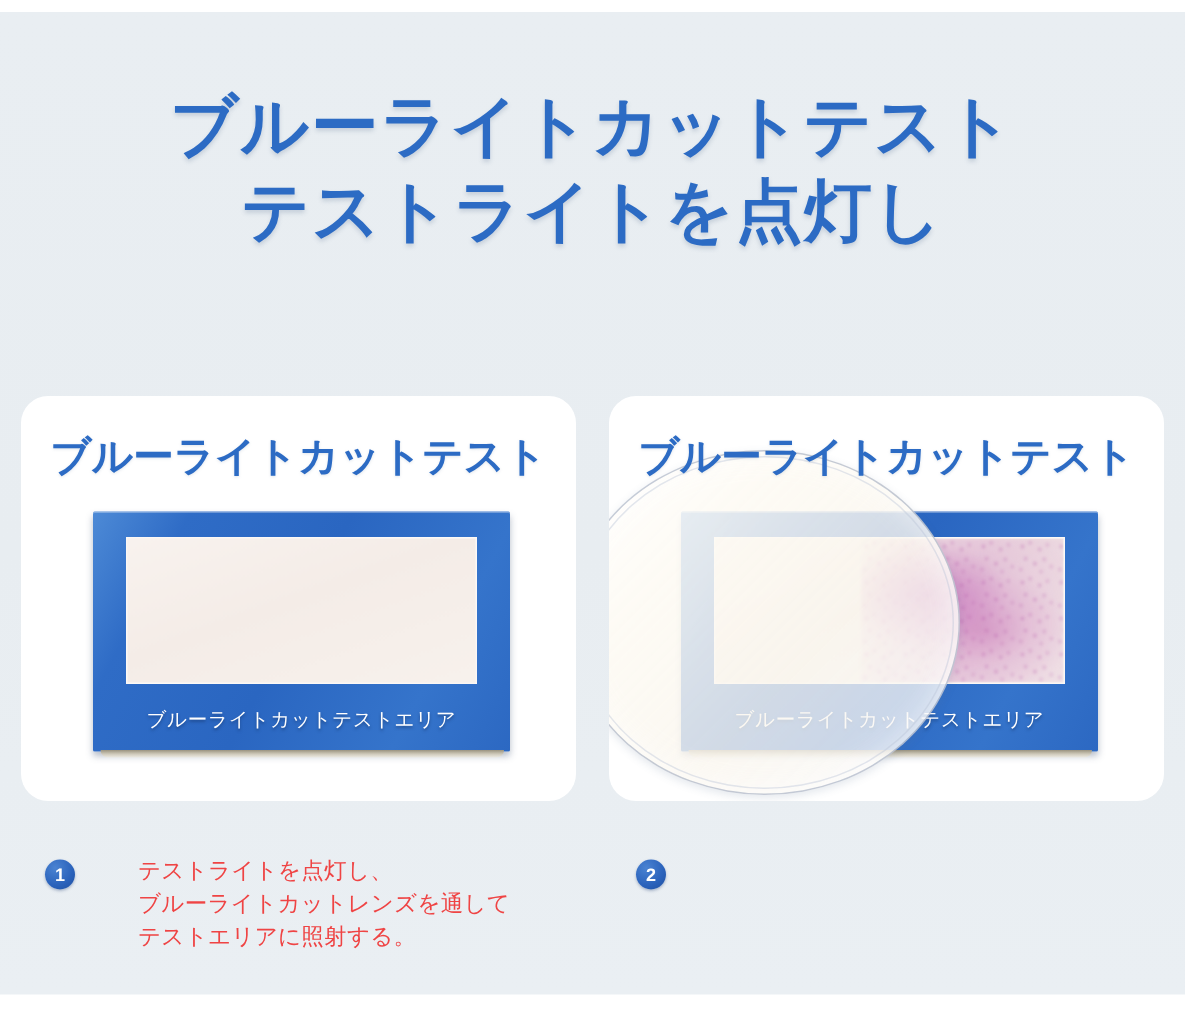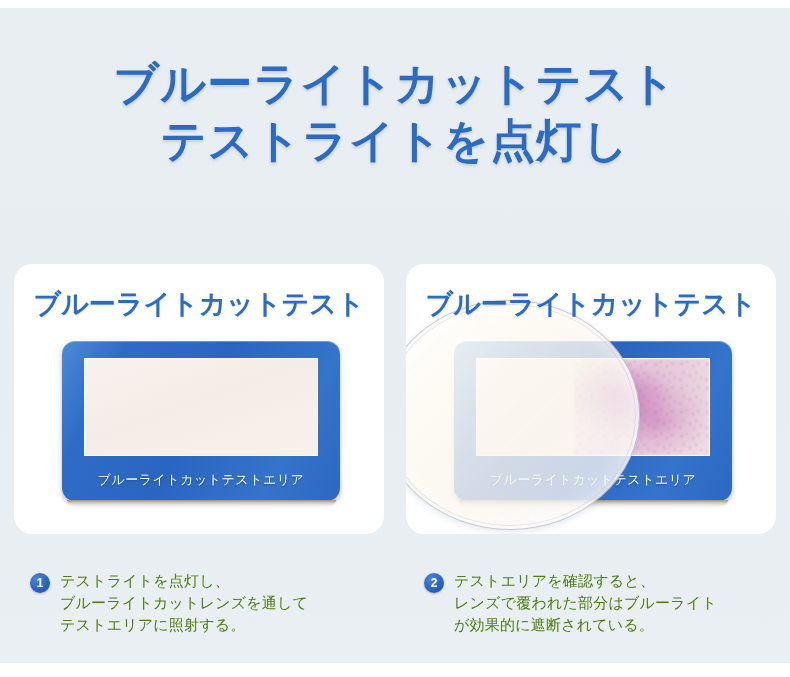--- a/index.html
+++ b/index.html
@@ -92,21 +92,21 @@
     height: 270px;
   }
 
   
   .device {
     position: absolute;
     left: 48px;
     top: 77px;
     width: 278px;
     height: 160px;
-    border-radius: 13px;
+    border-radius: 1px;
     background:
       linear-gradient(118deg,
         #4d8ad6 0%,
         #2f6cc6 18%,
         #2a66c1 48%,
         #3574cb 78%,
         #2c68c2 100%);
     box-shadow:
       0 3px 5px rgba(60,80,110,0.38),
       inset 0 1px 0 rgba(255,255,255,0.30);
@@ -238,24 +238,25 @@
     display: flex;
     align-items: center;
     justify-content: center;
     margin-top: 3px;
     box-shadow: 0 1px 2px rgba(40,70,120,0.35);
   }
 
   .caption-text {
     font-size: 15px;
     line-height: 1.48;
-    color: #4d7c0f;
+    color: #ef4444;
     font-family: "Liberation Serif", "DejaVu Serif", serif;
     white-space: pre-line;
     letter-spacing: 0.2px;
+    margin-left: 32px;
   }
 </style>
 </head>
 <body>
 
 <div id="page">
 
   <div class="bg-panel"></div>
 
   <div class="headline">
@@ -288,18 +289,15 @@
 
   <div class="caption one">
     <div class="badge">1</div>
     <div class="caption-text">テストライトを点灯し、
 ブルーライトカットレンズを通して
 テストエリアに照射する。</div>
   </div>
 
   <div class="caption two">
     <div class="badge">2</div>
-    <div class="caption-text">テストエリアを確認すると、
-レンズで覆われた部分はブルーライト
-が効果的に遮断されている。</div>
   </div>
 
 </div>
 
 </body></html>

